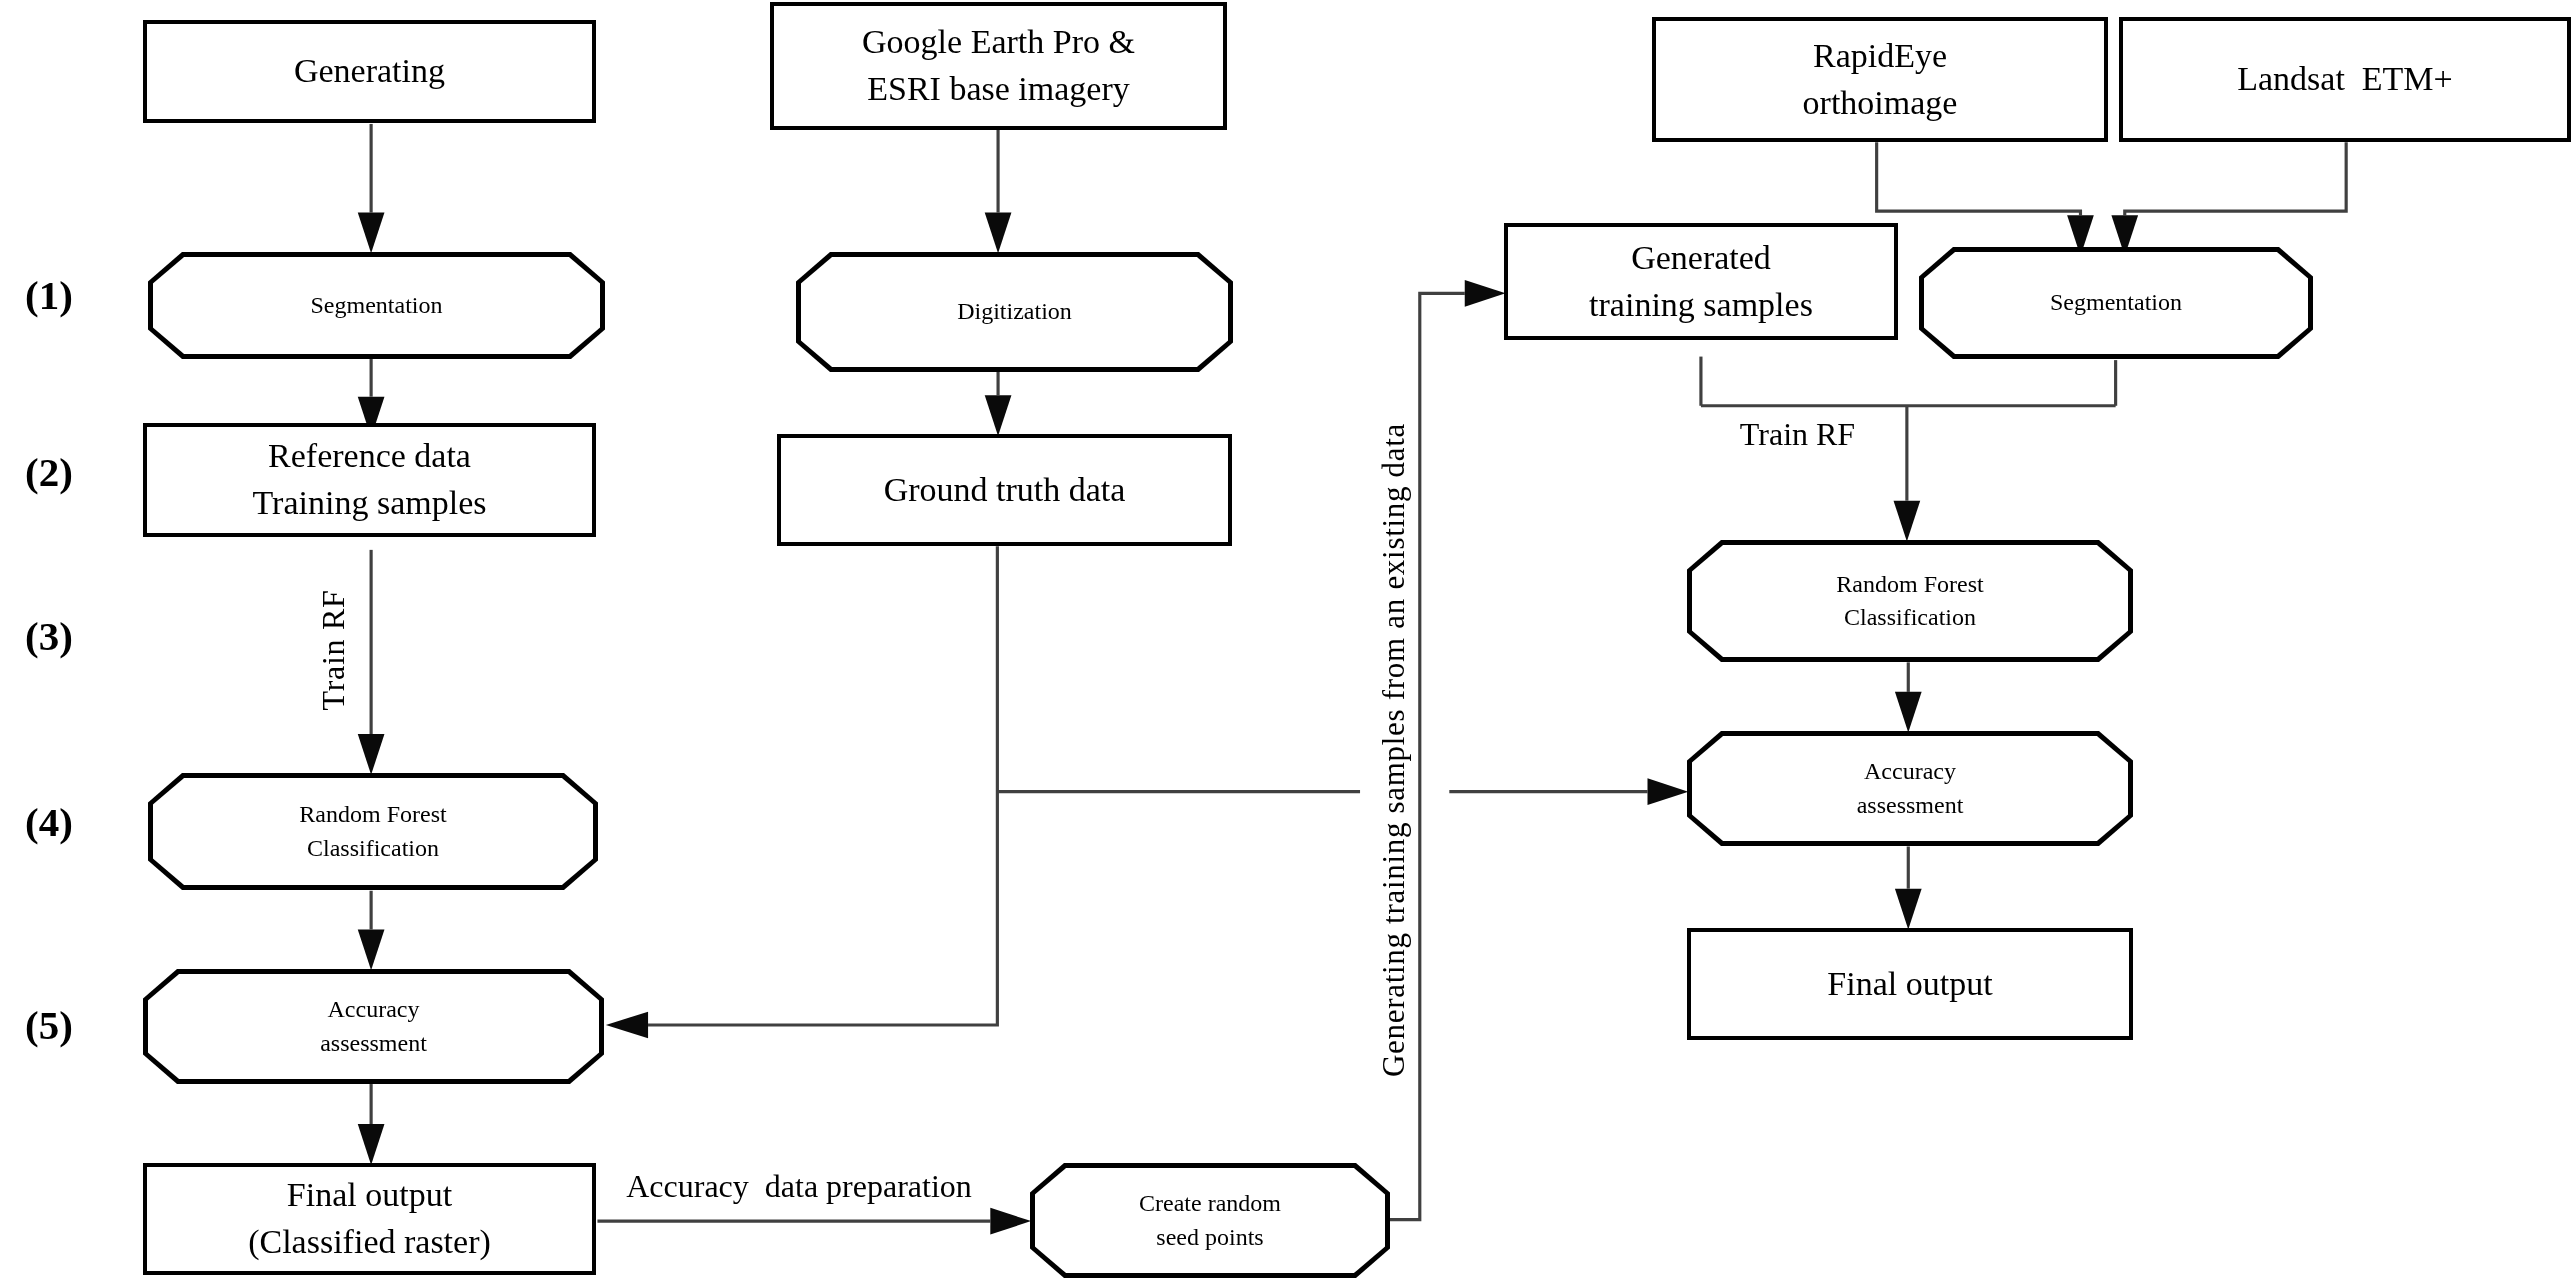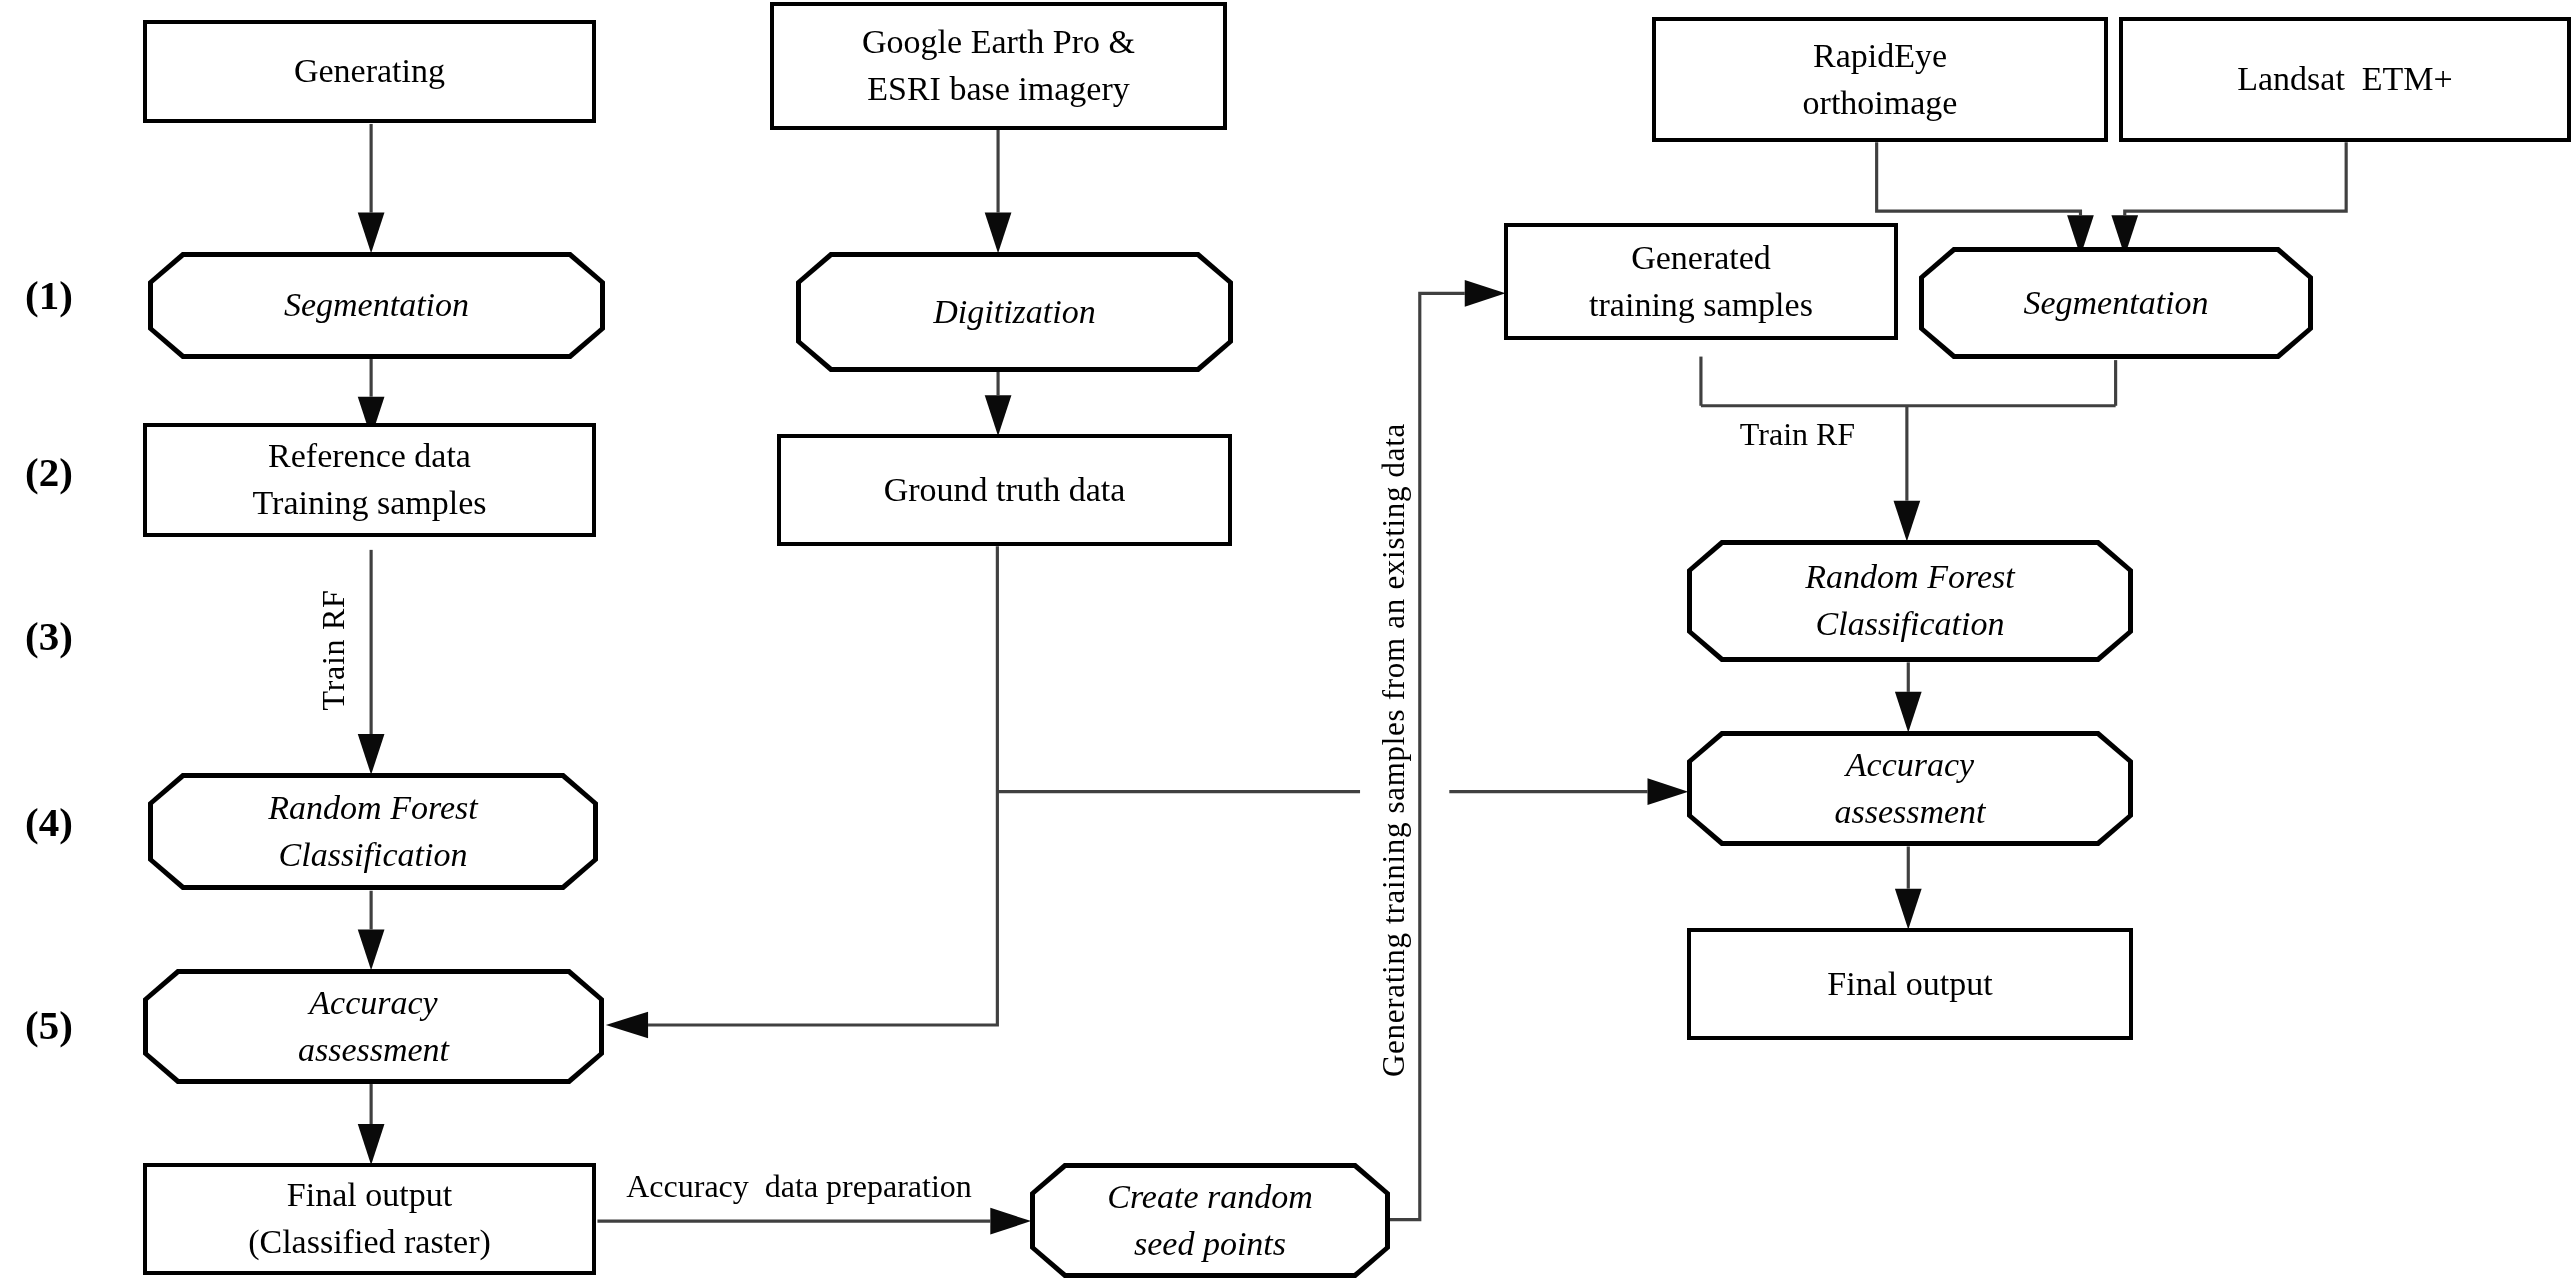--- a/index.html
+++ b/index.html
@@ -23,23 +23,22 @@
     text-align:center;
     font-size:34px; line-height:1.38;
     white-space:pre;
   }
   
   .oct {
     position:absolute;
     display:flex; flex-direction:column;
     align-items:center; justify-content:center;
     text-align:right;
-    font-size:34px; line-height:1.38;
-    white-space:pre;
-    font-style:italic;
+    font-size:24px; line-height:1.38;
+    white-space:pre;
     --cx:34px; --cy:29.5px;
   }
   .oct::before {
     content:""; position:absolute; inset:0; background:#000000;
     clip-path: polygon(
       var(--cx) 0, calc(100% - var(--cx)) 0,
       100% var(--cy), 100% calc(100% - var(--cy)),
       calc(100% - var(--cx)) 100%, var(--cx) 100%,
       0 calc(100% - var(--cy)), 0 var(--cy));
   }

